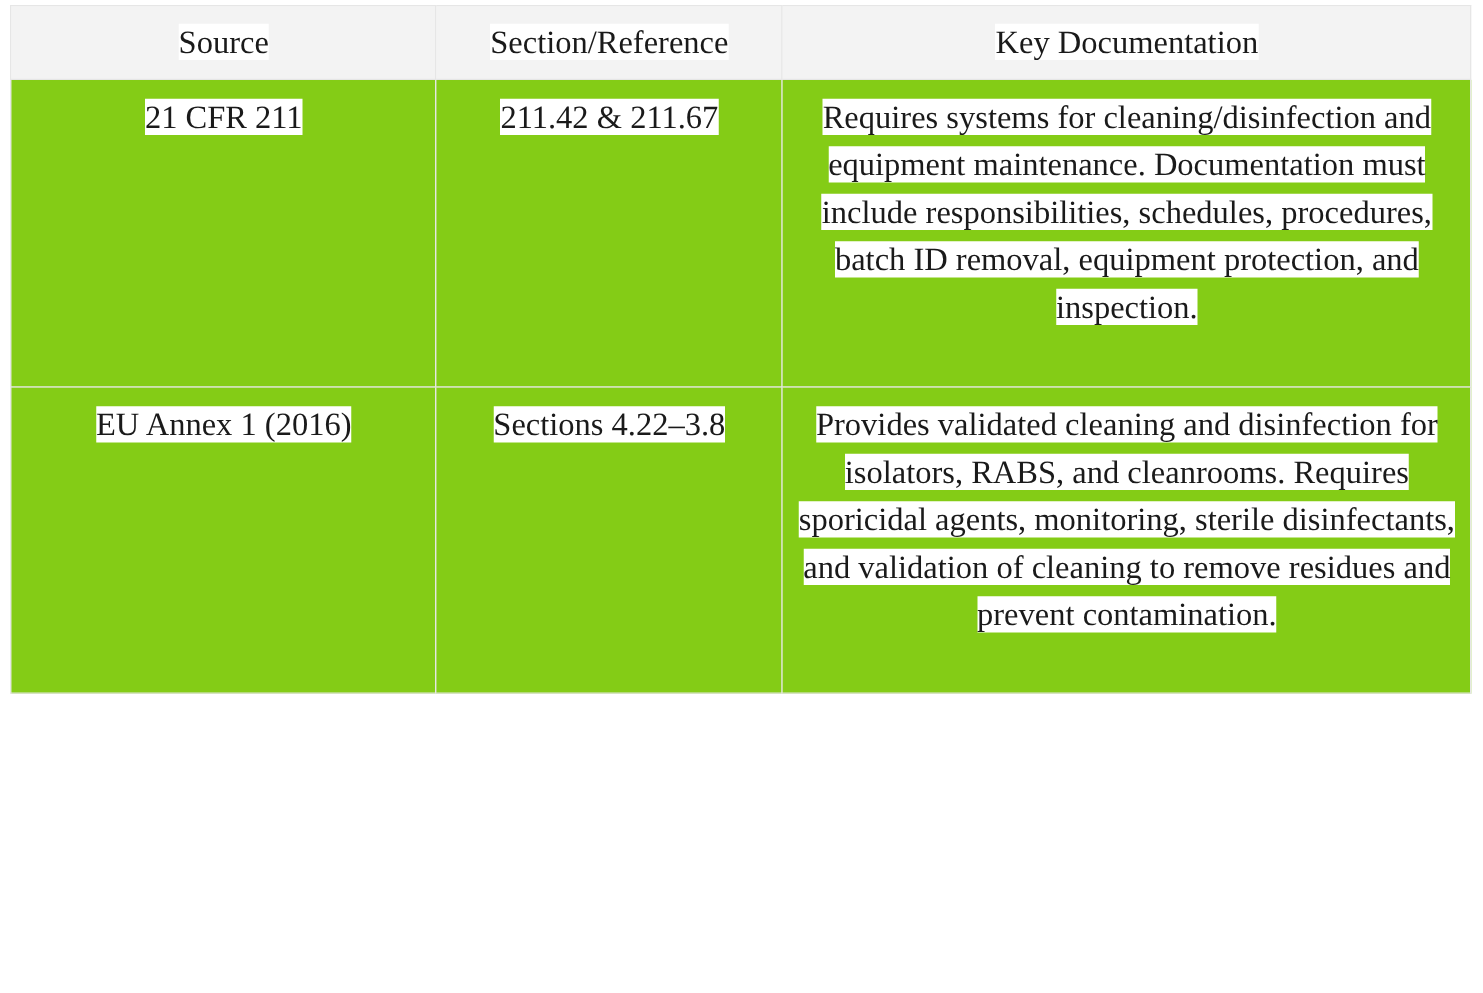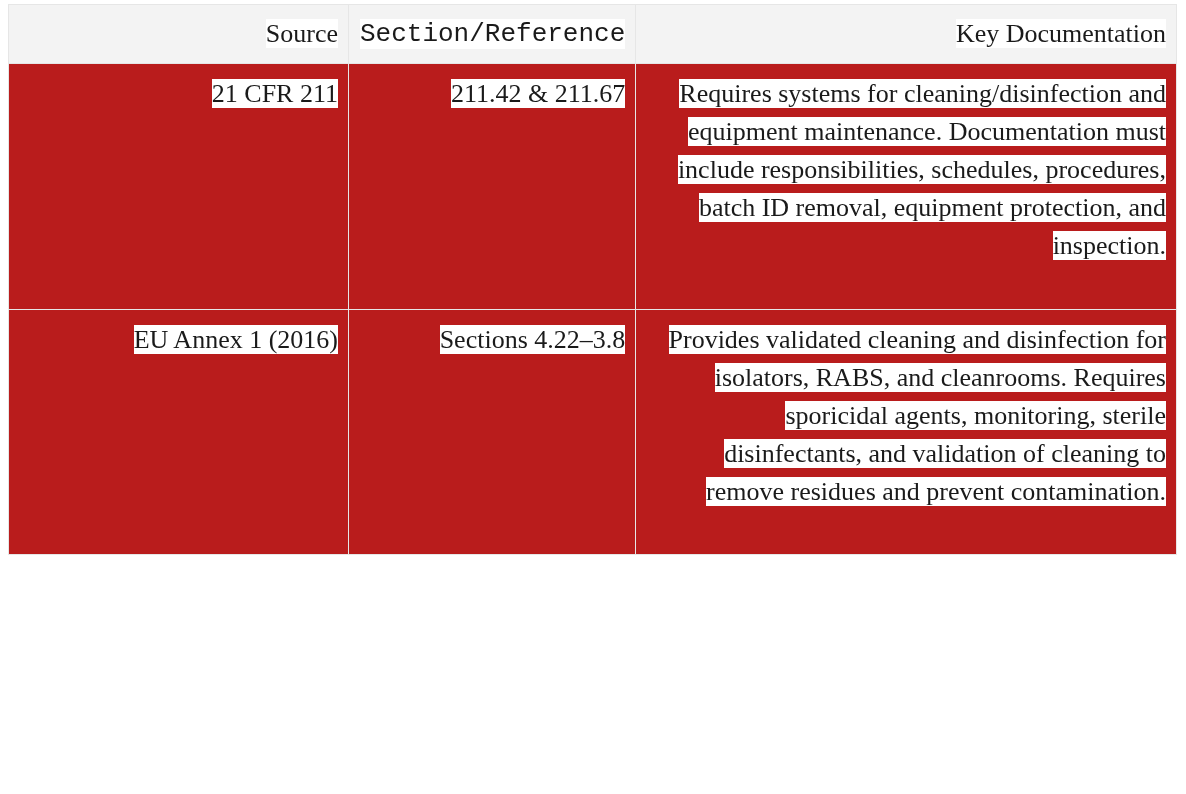--- a/index.html
+++ b/index.html
@@ -5,27 +5,27 @@
   html, body { margin: 0; padding: 0; background: #ffffff; }
   body { width: 1186px; height: 794px; overflow: hidden; position: relative; }
   .tbl {
     position: absolute; left: 8px; top: 4px; width: 1169px;
     border-collapse: collapse;
     font-family: "Liberation Serif", "DejaVu Serif", serif;
     font-size: 26px; line-height: 38px; color: #1a1a1a;
   }
   .tbl th, .tbl td {
     border: 1px solid #e6e6e6;
-    vertical-align: top; text-align: right; font-weight: normal;
+    vertical-align: top; text-align: center; font-weight: normal;
     padding: 11px 10px 11px 11px;
   }
   .tbl thead th { background: #f3f3f3; padding-top: 10px; padding-bottom: 10px; }
-  .tbl tbody td { background: #b91c1c; }
+  .tbl tbody td { background: #84cc16; }
   .c1 { width: 318px; }
-  .c2 { width: 255px; font-family: Liberation Mono, monospace; }
+  .c2 { width: 255px; }
   .hl { background: #ffffff; box-decoration-break: clone; -webkit-box-decoration-break: clone; }
 </style>
 </head>
 <body>
 
 <table class="tbl">
   <thead>
     <tr>
       <th class="c1"><span class="hl">Source</span></th>
       <th class="c2"><span class="hl">Section/Reference</span></th>

